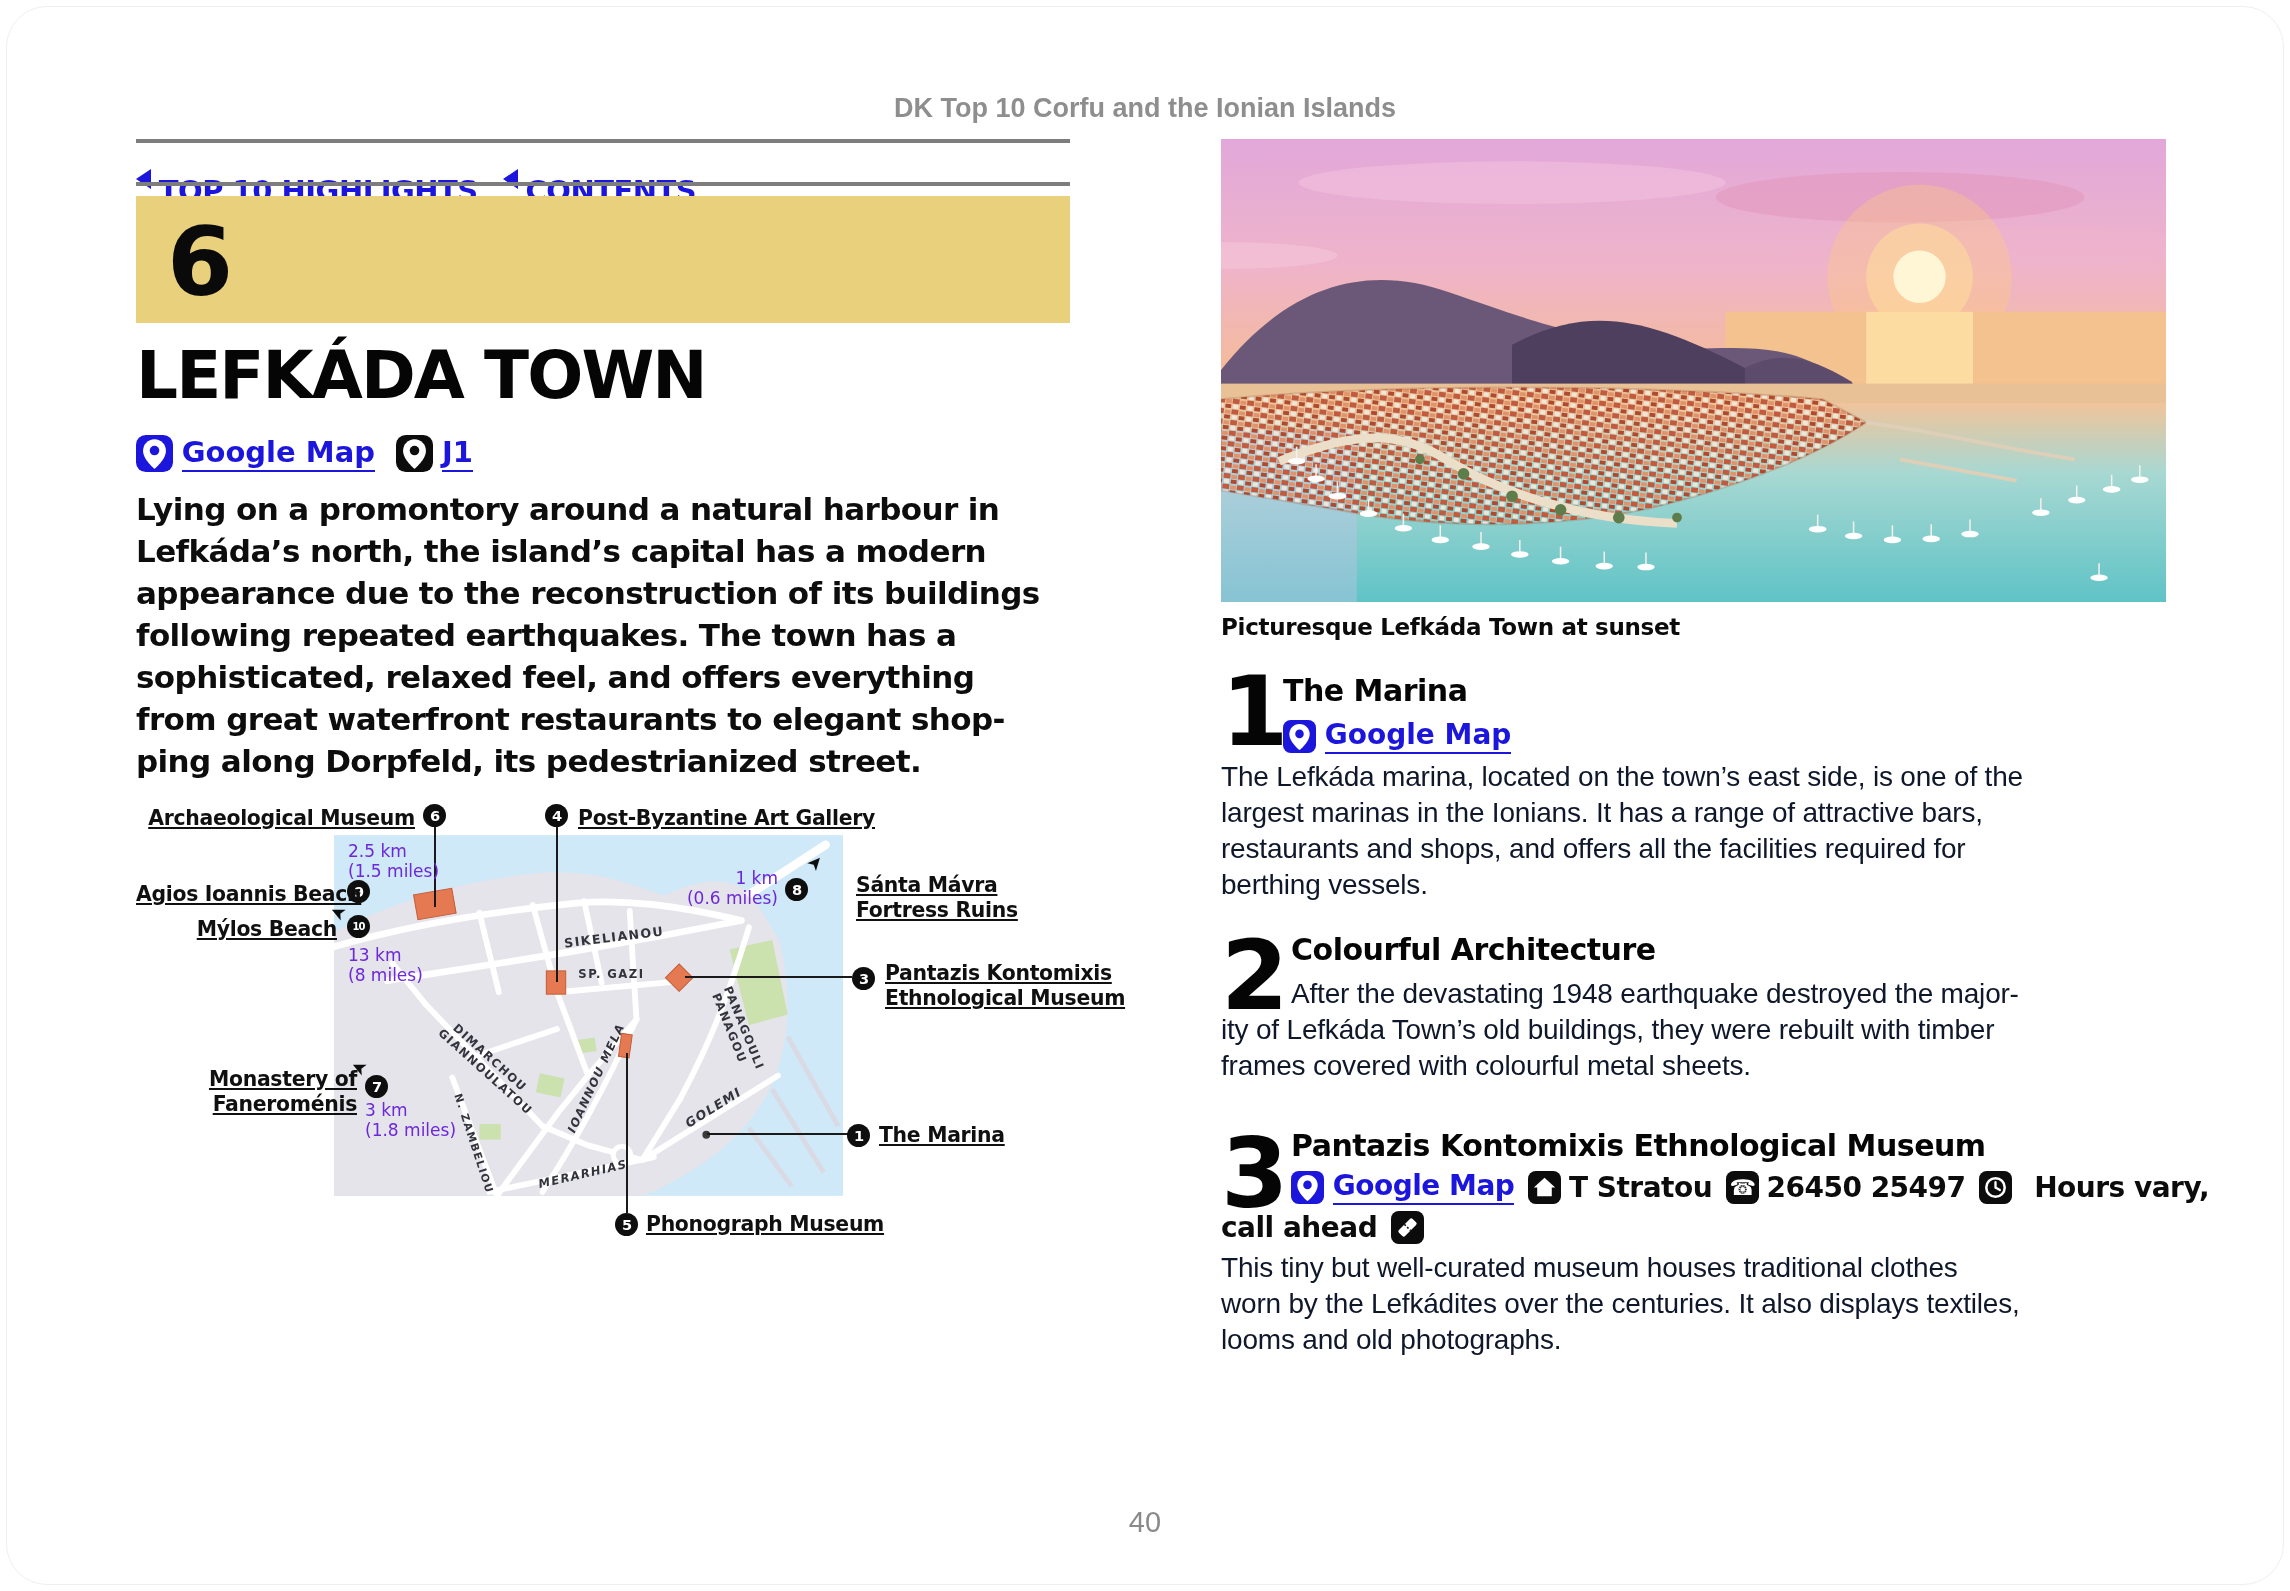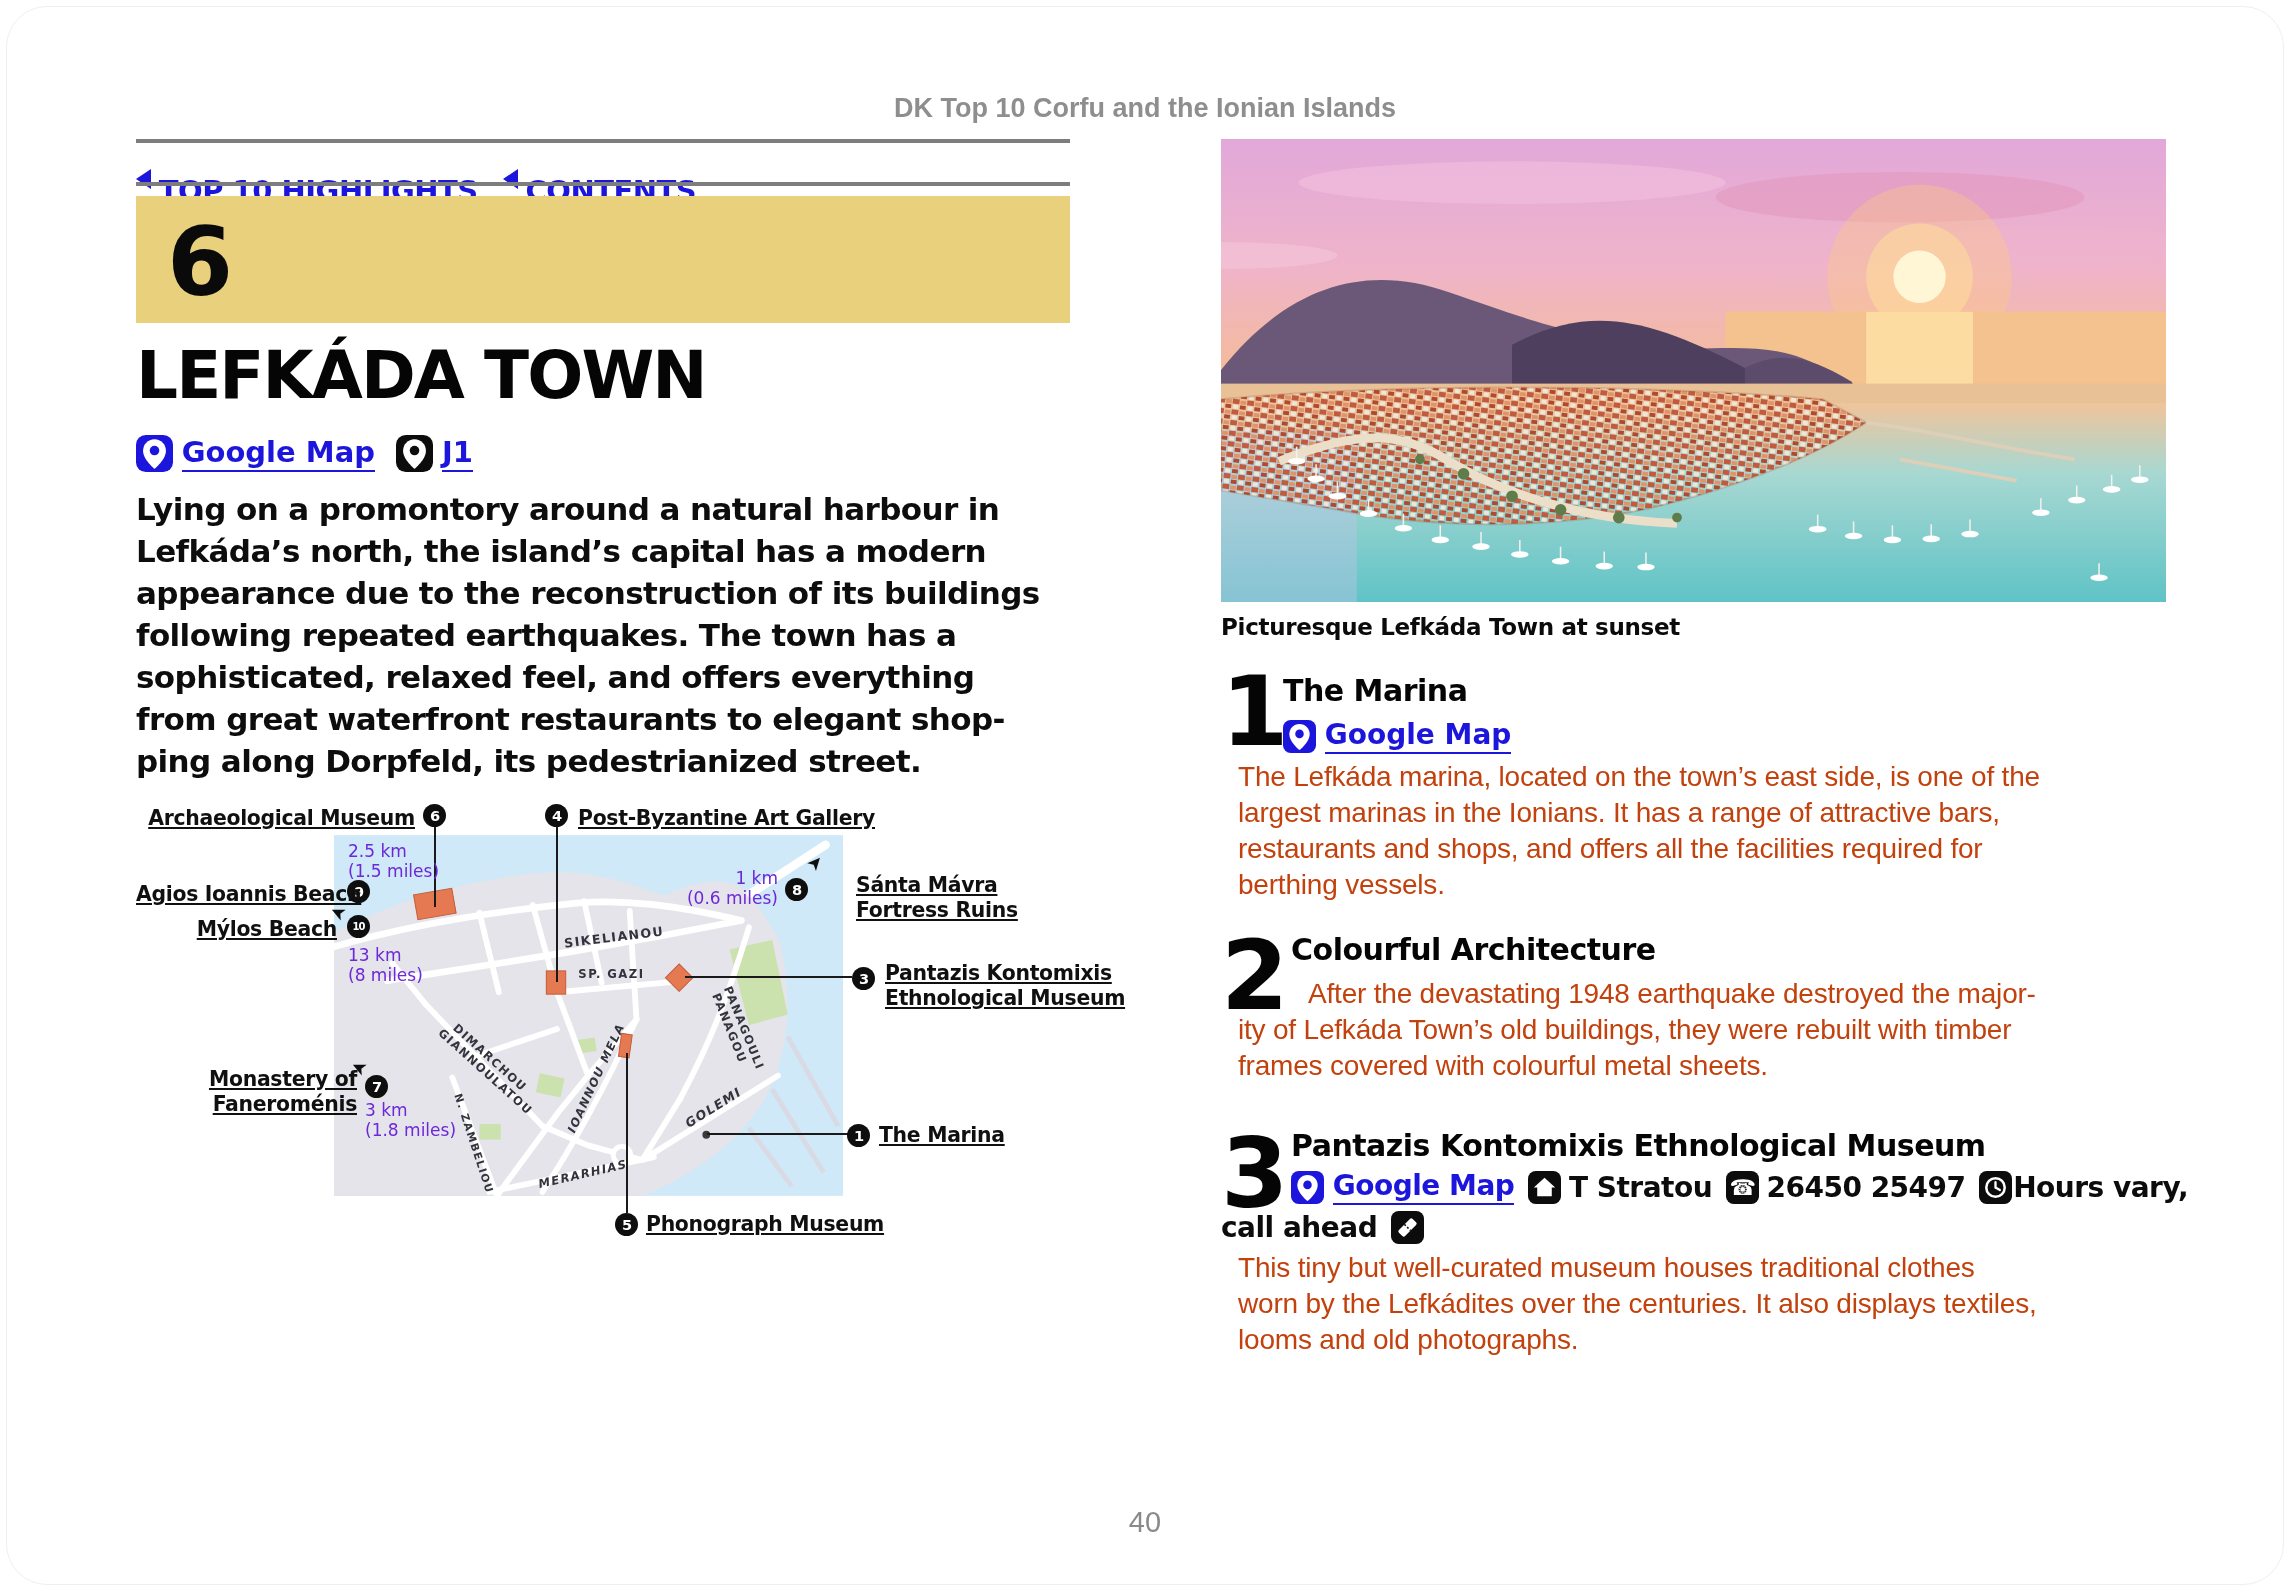--- a/index.html
+++ b/index.html
@@ -37,21 +37,21 @@
   .ncirc{position:absolute;width:23px;height:23px;border-radius:50%;background:#0e0e0e;color:#fff;
          font:700 14.6px "DejaVu Sans",sans-serif;display:flex;align-items:center;justify-content:center;letter-spacing:-1px;}
   .cline{position:absolute;background:#1a1a1a;}
   .marrow{position:absolute;font:400 18.4px "DejaVu Sans",sans-serif;color:#0e0e0e;}
 
   
   .photo{left:1221px;top:139px;width:945px;height:463px;}
   .caption{left:1221px;top:614px;font:700 23px "DejaVu Sans",sans-serif;color:#0b0b0b;letter-spacing:-0.3px;}
   .secnum{font:900 97px/78px "DejaVu Sans",sans-serif;color:#050505;}
   .sectitle{font:800 30px "DejaVu Sans",sans-serif;color:#050505;letter-spacing:-0.5px;}
-  .secbody{font:400 28px/36px "Liberation Sans",sans-serif;color:#c2410c;letter-spacing:-0.2px;width:951px;margin-left:17px;}
+  .secbody{font:400 28px/36px "Liberation Sans",sans-serif;color:#0f172a;letter-spacing:-0.2px;width:951px;}
   .inforow{display:flex;align-items:center;gap:13.6px;font:700 28px "DejaVu Sans",sans-serif;color:#0c0c0c;letter-spacing:-0.5px;white-space:nowrap;}
   .inforow .maplink{font-size:28px;}
 </style>
 </head>
 <body>
 
 <svg width="0" height="0" style="position:absolute">
   <defs>
     <g id="pinGlyph">
       <path d="M17 4 C11 4 6.5 8.8 6.5 14.6 C6.5 22.5 17 31 17 31 S27.5 22.5 27.5 14.6 C27.5 8.8 23 4 17 4 Z" fill="#fff"></path>
@@ -380,21 +380,21 @@
       </svg>
       <span>T Stratou</span>
     </span>
     <span style="display:flex;align-items:center;gap:7.8px;">
       <svg class="pin34" viewBox="0 0 34 34" style="font-size:29px">
         <rect width="34" height="34" rx="8" fill="#0c0c0c"></rect>
         <text x="17" y="25" text-anchor="middle" font-size="22" fill="#fff" font-family="DejaVu Sans">☎</text>
       </svg>
       <span>26450 25497</span>
     </span>
-    <span style="display:flex;align-items:center;gap:1px;">
+    <span style="display:flex;align-items:center;gap:22px;">
       <svg class="pin34" viewBox="0 0 34 34">
         <rect width="34" height="34" rx="8" fill="#0c0c0c"></rect>
         <circle cx="17" cy="17" r="9.5" fill="none" stroke="#fff" stroke-width="2.6"></circle>
         <path d="M17 11.5 V17 L21.5 19.5" fill="none" stroke="#fff" stroke-width="2.4" stroke-linecap="round"></path>
       </svg>
       <span>Hours vary,</span>
     </span>
   </div>
   <div class="abs inforow" style="left:1221px;top:1211px;">
     <span>call ahead</span>

